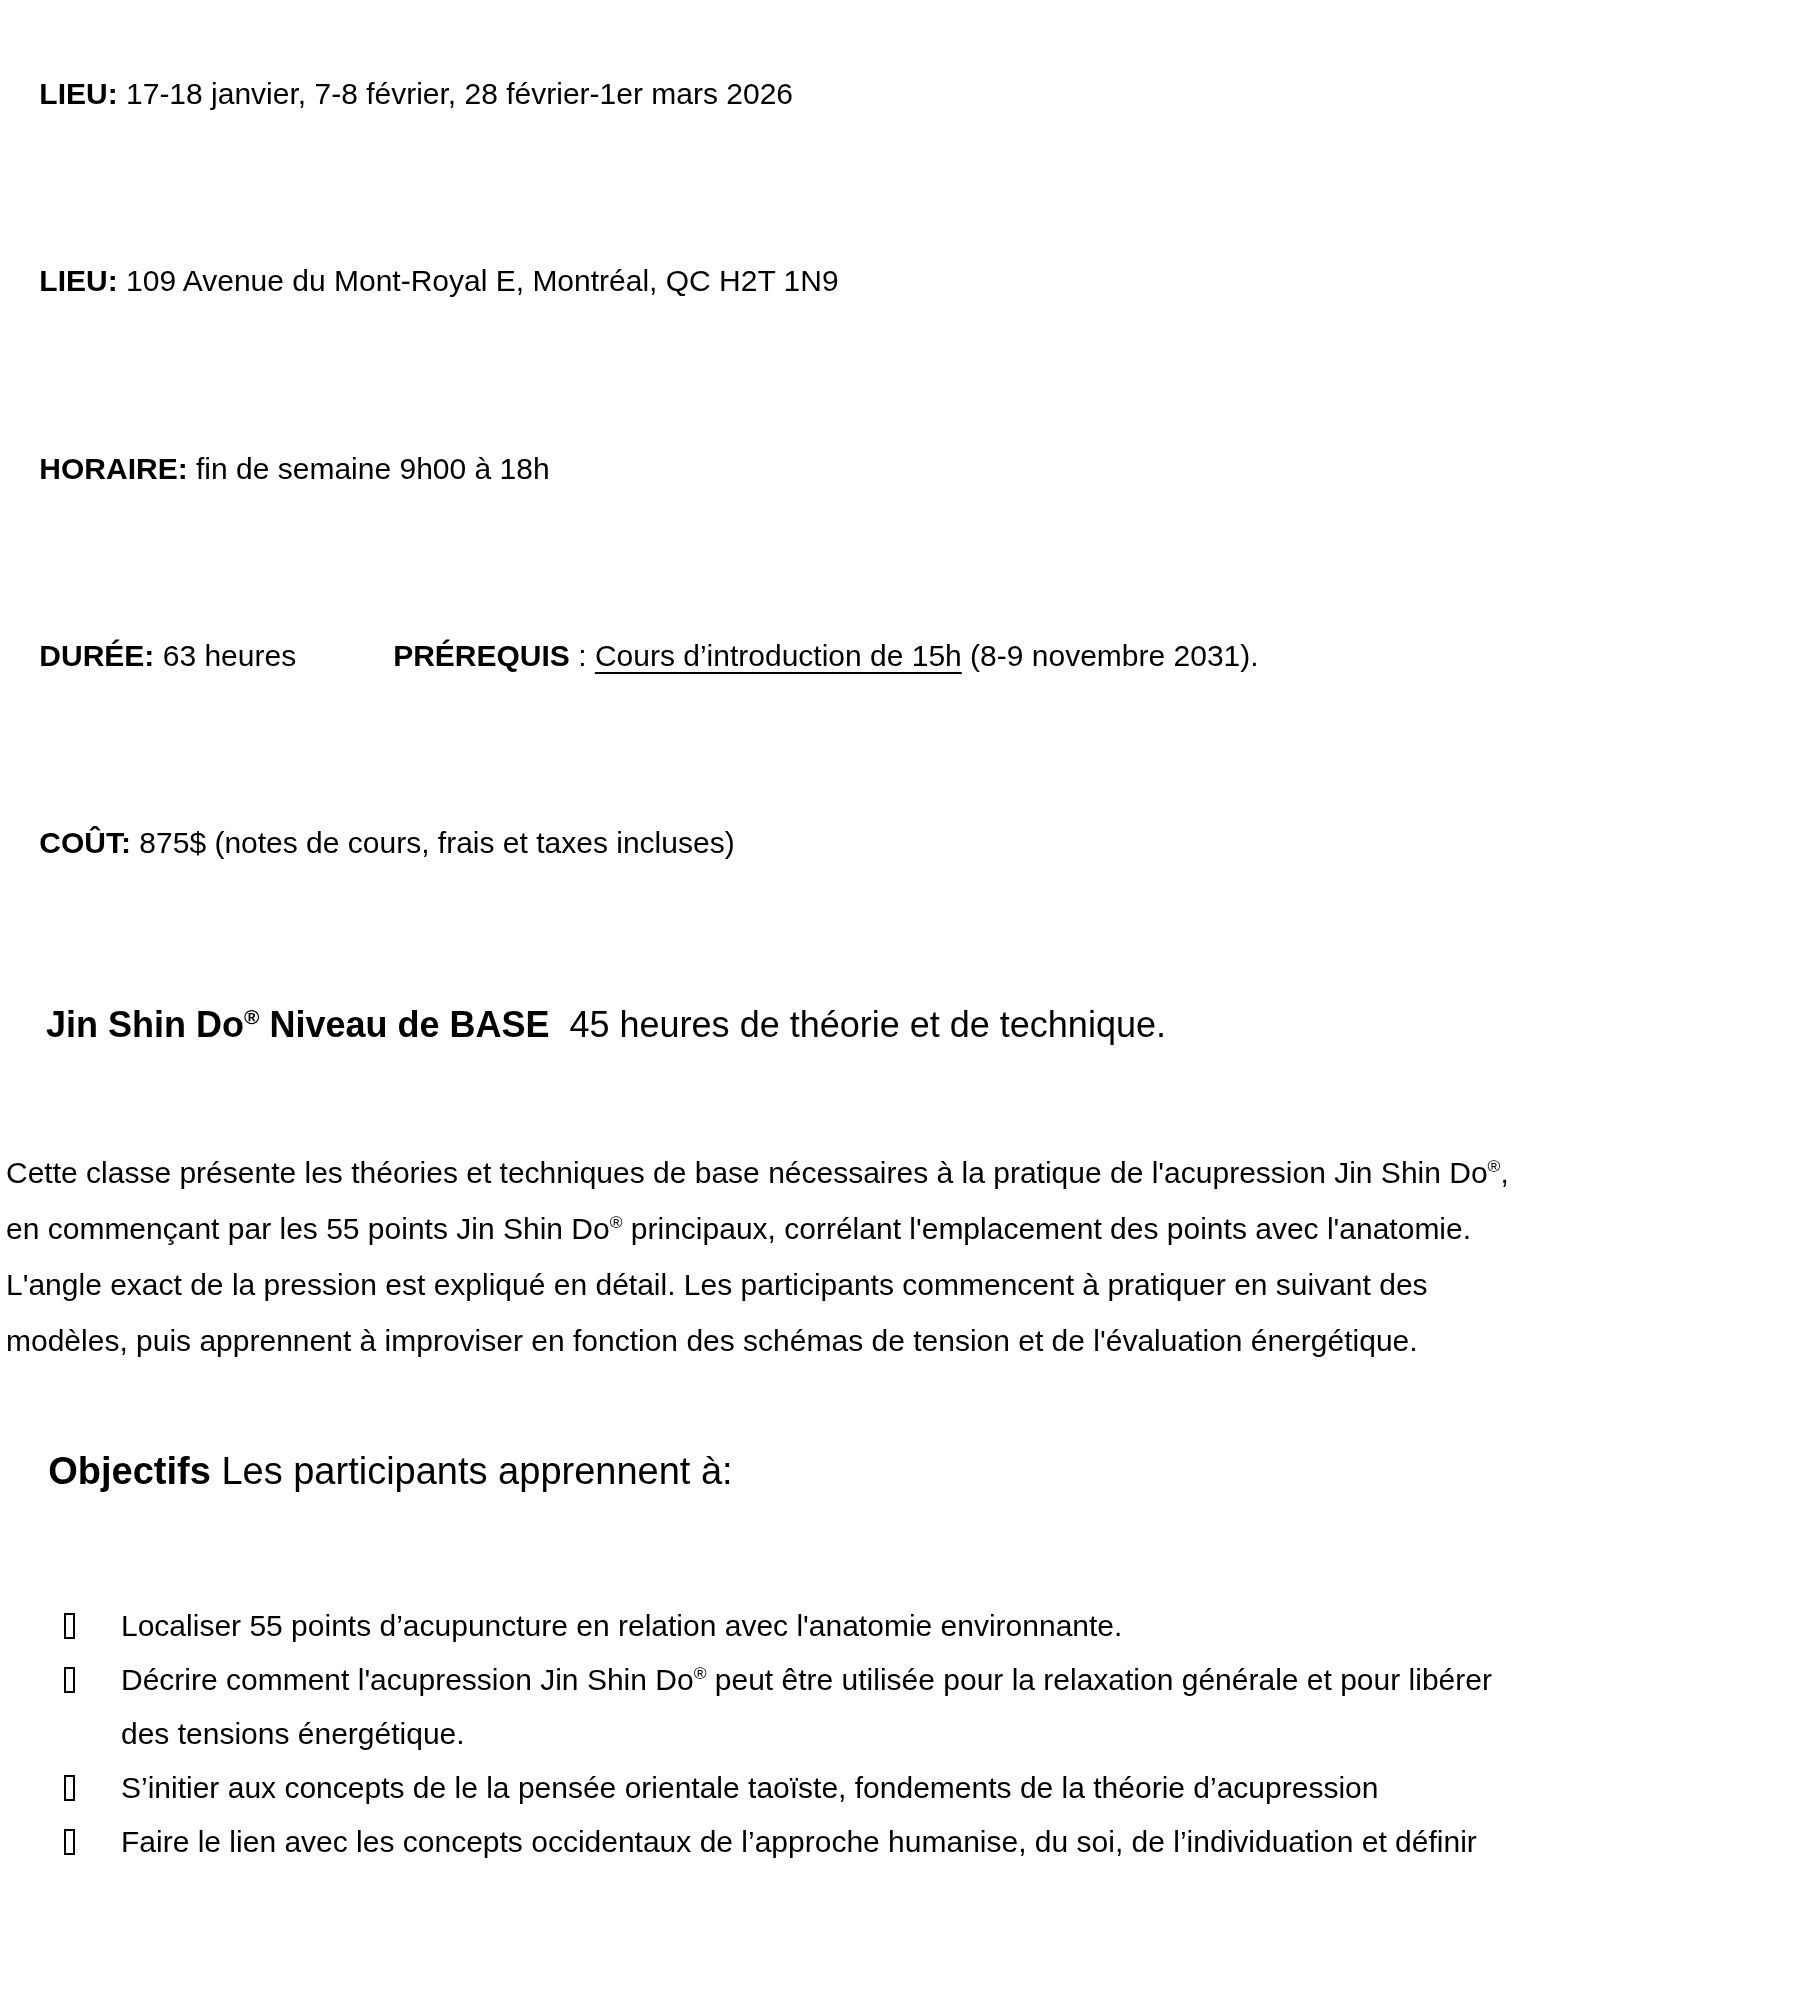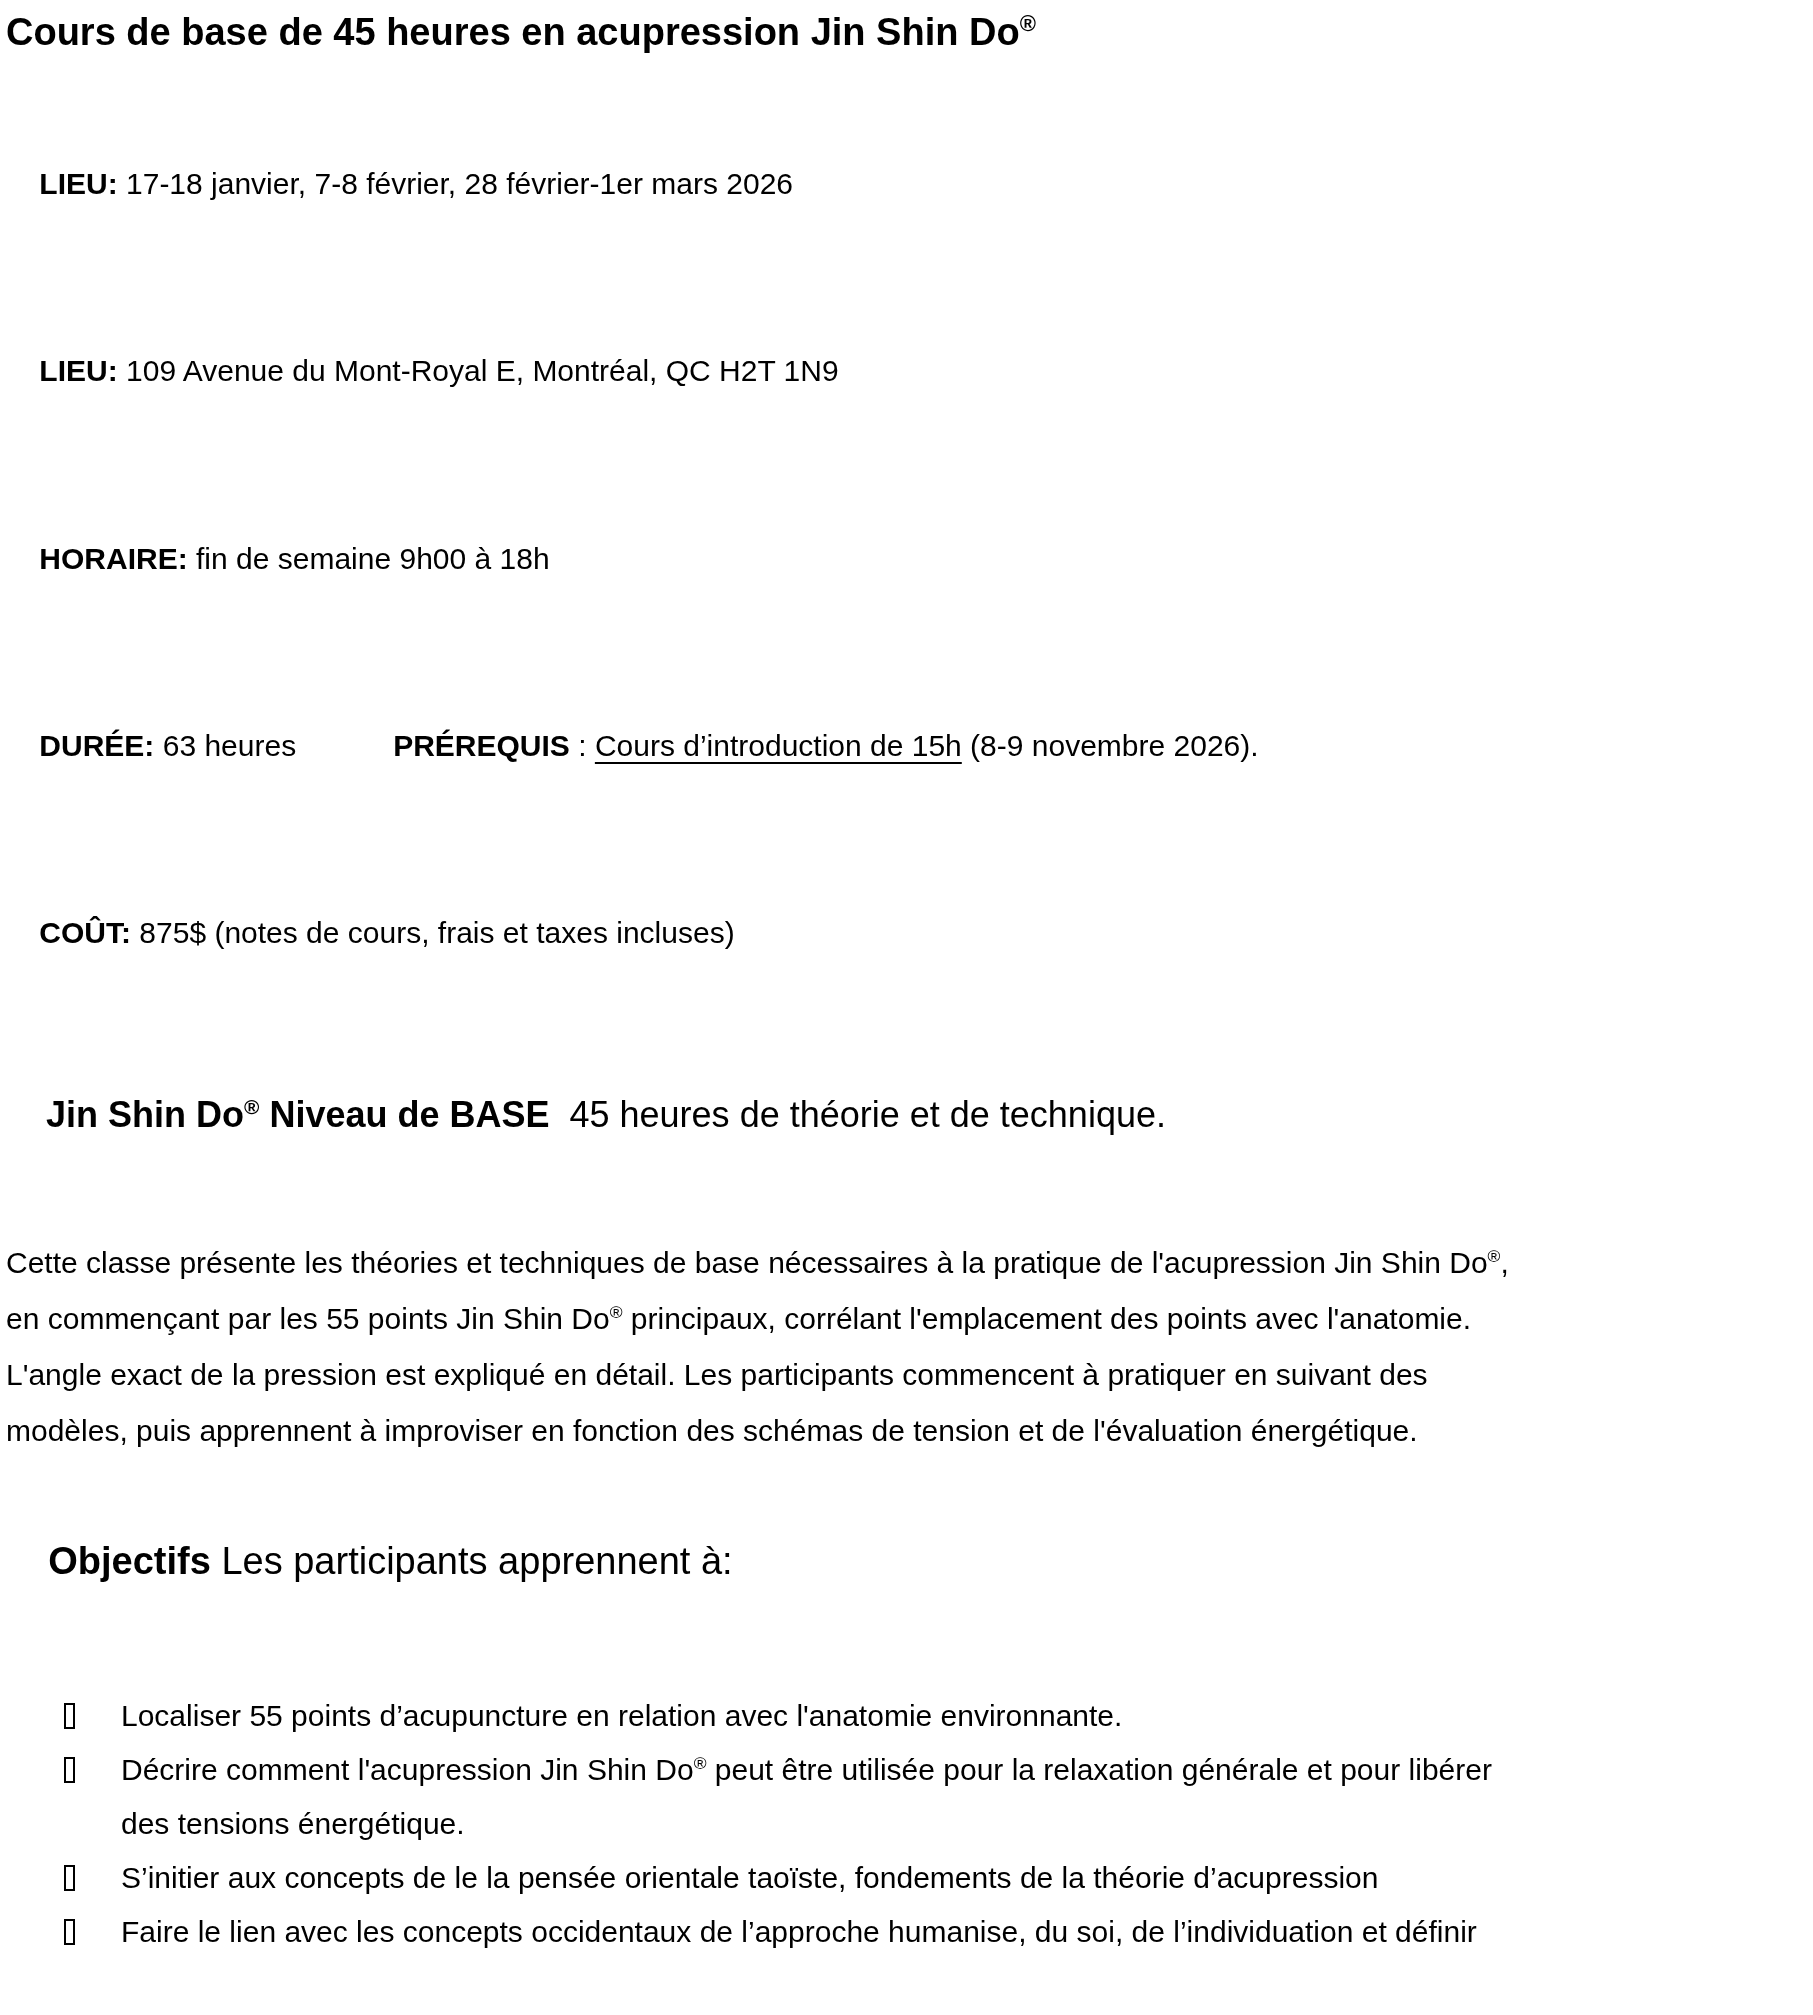--- a/index.html
+++ b/index.html
@@ -70,36 +70,35 @@
     box-sizing: border-box;
     display: block;
     background: transparent;
   }
 </style>
 </head>
 <body>
 
 <div class="page">
 
-  <div class="doc-title">Cours de base de 45 heures en acupression Jin Shin Do<sup>®</sup></div>
 
   <div class="field">
     <span class="label">LIEU:</span><span> 17-18 janvier, 7-8 février, 28 février-1er mars 2026</span>
   </div>
 
   <div class="field">
     <span class="label">LIEU:</span><span> 109 Avenue du Mont-Royal E, Montréal, QC H2T 1N9</span>
   </div>
 
   <div class="field">
     <span class="label">HORAIRE:</span><span> fin de semaine 9h00 à 18h</span>
   </div>
 
   <div class="field">
-    <span class="label">DURÉE:</span><span> 63 heures</span><span class="tab-spacer"></span><span class="label">PRÉREQUIS</span><span> : </span><span class="u">Cours d’introduction de 15h</span><span> (8-9 novembre 2026).</span>
+    <span class="label">DURÉE:</span><span> 63 heures</span><span class="tab-spacer"></span><span class="label">PRÉREQUIS</span><span> : </span><span class="u">Cours d’introduction de 15h</span><span> (8-9 novembre 2031).</span>
   </div>
 
   <div class="field">
     <span class="label">COÛT:</span><span> 875$ (notes de cours, frais et taxes incluses)</span>
   </div>
 
   <div class="level-heading">
     <span class="bold">Jin Shin Do<sup>®</sup> Niveau de BASE</span><span>  45 heures de théorie et de technique.</span>
   </div>
 

